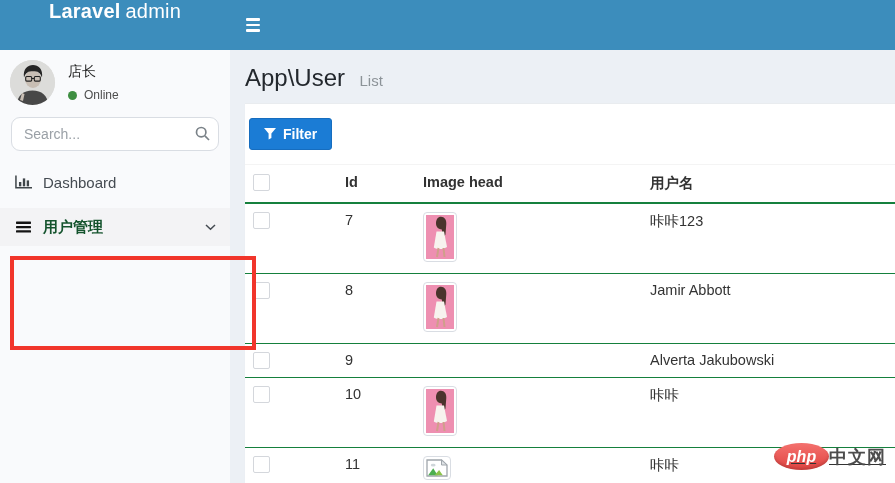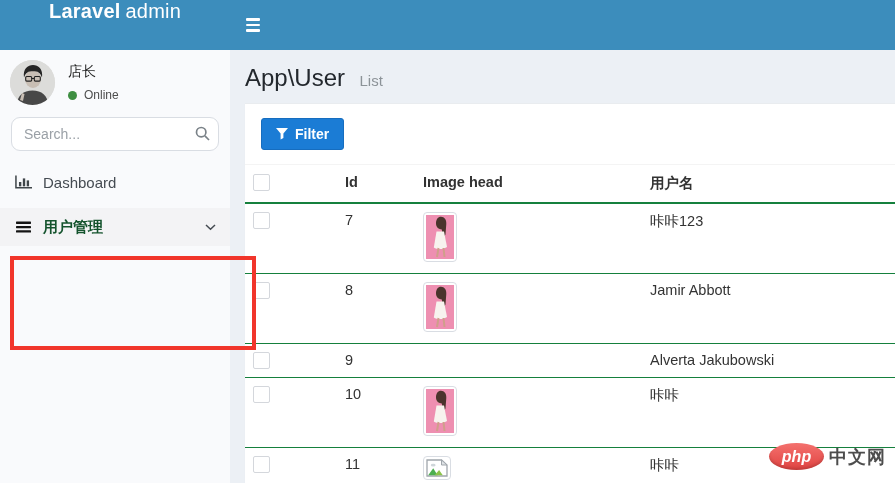--- a/index.html
+++ b/index.html
@@ -73,21 +73,21 @@
   .content { flex: 1; min-width: 0; }
   .content-header { padding: 14px 15px 11px; }
   .page-title { font-size: 24px; font-weight: 400; color: #23282d; display: inline; }
   .page-subtitle { font-size: 15px; color: #8c9398; margin-left: 10px; }
 
   .card {
     background: #fff; margin-left: 15px; height: 400px;
     border-top: 1px solid #e9ecef; box-shadow: 0 1px 1px rgba(0,0,0,.04);
     overflow: hidden;
   }
-  .card-toolbar { padding: 14px 16px; }
+  .card-toolbar { padding: 14px 4px; }
   .btn-filter {
     display: inline-flex; align-items: center; gap: 7px;
     background: #1b7cd5; color: #fff; border: 1px solid #166dbf; border-radius: 3px;
     padding: 7px 14px; font-size: 14px; font-weight: 700; font-family: inherit; cursor: pointer;
   }
 
   table.grid { width: 100%; border-collapse: collapse; table-layout: fixed; border-top: 1px solid #f4f4f4; }
   .grid th, .grid td {
     text-align: left; vertical-align: top; padding: 8px;
     font-size: 14.5px; color: #333; border-bottom: 1px solid #15803d;
@@ -100,22 +100,23 @@
   }
 
   .thumb {
     display: inline-block; padding: 2px; border: 1px solid #d9dde3; border-radius: 4px;
     background: #fff; line-height: 0; cursor: pointer;
   }
   .thumb svg { display: block; }
 
   
   .watermark {
-    position: absolute; right: 9px; bottom: 13px; display: flex; align-items: center; gap: 5px;
+    position: absolute; right: 9px; bottom: 13px; display: flex; align-items: center; 
     z-index: 40;
+    text-decoration: underline;
   }
   .wm-badge {
     width: 55px; height: 27px; border-radius: 50%;
     background: linear-gradient(180deg, #f4716e, #e04341);
     color: #fff; font-style: italic; font-weight: 700; font-size: 16px;
     display: flex; align-items: center; justify-content: center;
     box-shadow: inset 0 -2px 3px rgba(0,0,0,.15);
   }
   .wm-text { font-size: 18px; font-weight: 600; color: #4d4d4d; letter-spacing: 1px; }
 </style>

